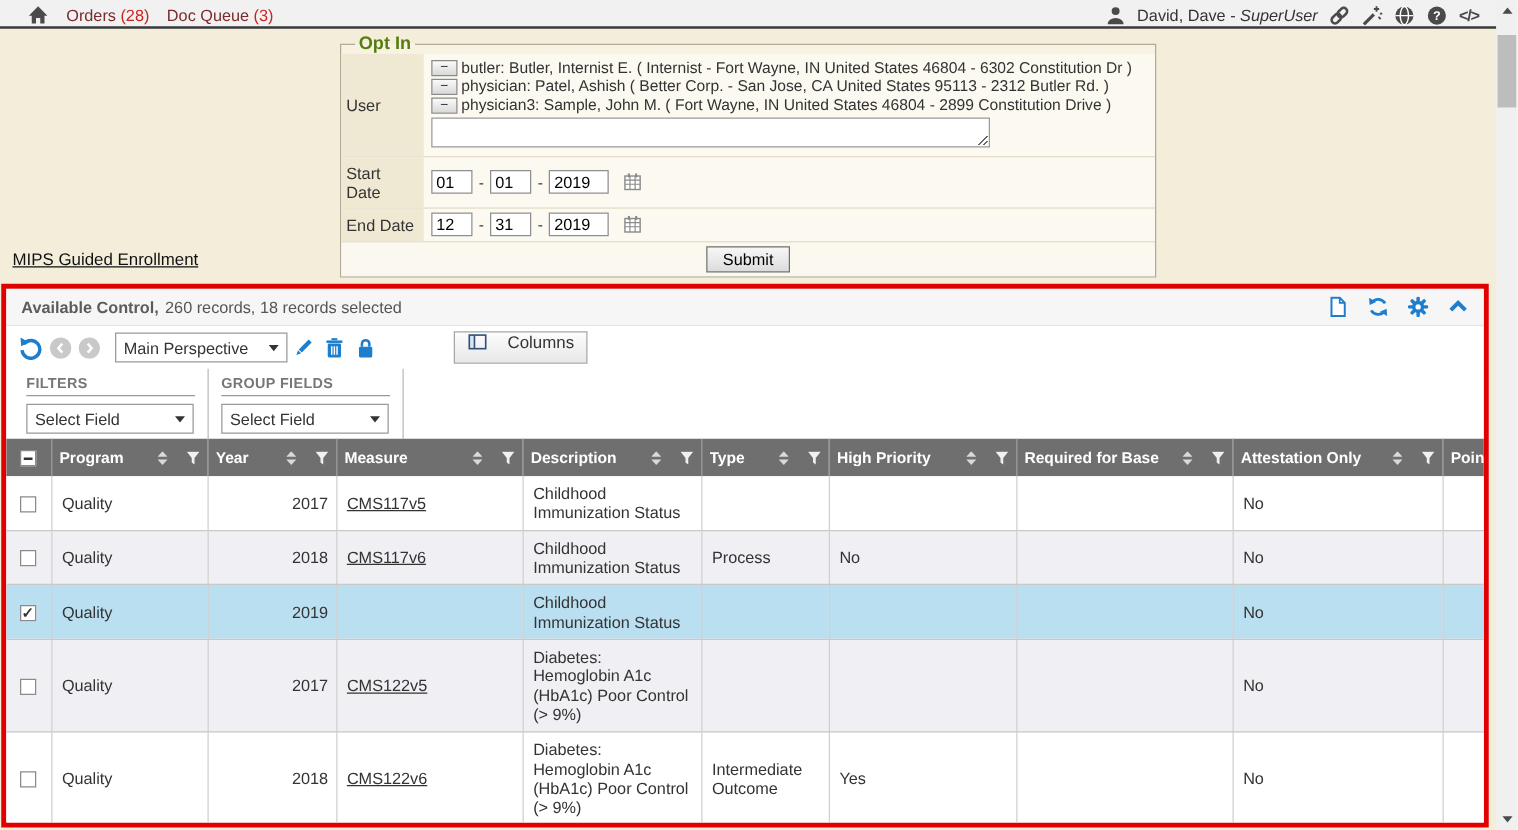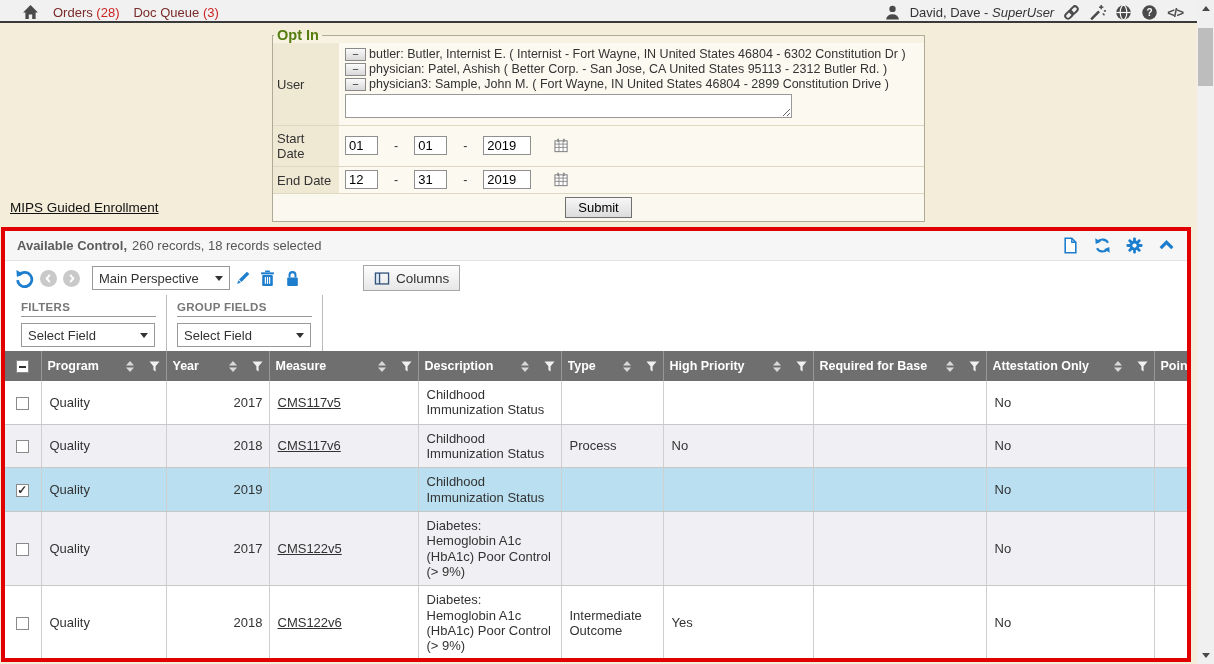--- a/index.html
+++ b/index.html
@@ -22,35 +22,35 @@
   
   .scrollbar { position:absolute; right:0; top:0; width:17px; height:664px; background:#f0f0f0; }
   .sb-btn { position:absolute; left:0; width:17px; height:17px; display:flex; align-items:center; justify-content:center; }
   .sb-up { top:0; } .sb-down { bottom:0; }
   .sb-tri-up { width:0;height:0;border-left:4px solid transparent;border-right:4px solid transparent;border-bottom:5px solid #4a4a4a; }
   .sb-tri-down { width:0;height:0;border-left:4px solid transparent;border-right:4px solid transparent;border-top:5px solid #4a4a4a; }
   .sb-thumb { position:absolute; left:1px; top:28px; width:15px; height:58px; background:#bdbdbd; }
 
   
   fieldset.optin { position:absolute; left:272px; top:27px; width:653px; border:1px solid #b0ab99; background:#f7f2e2; }
-  fieldset.optin legend { color:#567d0f; font-weight:bold; font-size:14.5px; padding:0 3px; margin-left:1px; }
+  fieldset.optin legend { color:#567d0f; font-weight:bold; font-size:14.5px; padding:0 3px; margin-left:11px; }
   .form-row { display:flex; border-bottom:1px solid #ded7c2; background:#fbf9f0; }
   .form-row:last-child { border-bottom:none; }
   .label-cell { width:66px; background:#efe8d3; padding:5px 4px; font-size:13px; flex:none; display:flex; align-items:center; }
   .value-cell { flex:1; padding:3px 6px 4px 6px; font-size:12.5px; }
   .user-line { display:flex; align-items:center; margin:1px 0; }
   .minus-btn { width:21px; height:13px; border:1px solid #8a8a8a; background:linear-gradient(#fafafa,#d9d9d9);
                font-size:11px; line-height:10px; text-align:center; color:#333; margin-right:3px; flex:none; cursor:pointer; }
   .minus-btn::after { content:"\2212"; }
   .user-text { white-space:nowrap; }
   textarea.user-area { width:447px; height:24px; border:1px solid #999; background:#fff; margin-top:2px; resize:both; }
   .date-input { height:19px; border:1px solid #8f8f8f; font-size:13px; padding-left:3px; font-family:"Liberation Sans",sans-serif; }
   .w-mm { width:33px; } .w-yy { width:48px; }
   .dash { margin:0 1px; }
-  .date-vals { display:flex; align-items:center; gap:15px; }
+  .date-vals { display:flex; align-items:center; gap:4px; }
   .cal-icon { margin-left:8px; width:15px; height:15px; display:inline-block; cursor:pointer; }
   .submit-row { justify-content:center; padding:3px 0; background:#faf8ef; display:flex; }
   button.submit { font-size:13px; padding:2px 12px; border:1px solid #707070; background:linear-gradient(#f7f7f7,#dcdcdc);
                   font-family:"Liberation Sans",sans-serif; cursor:pointer; }
 
   
   a.mips { position:absolute; left:10px; top:200px; color:#111; font-size:13.5px; text-decoration:underline; cursor:pointer; }
 
   
   .panel { position:absolute; left:1px; top:227px; width:1190px; height:435px; border:4px solid #e00000;
@@ -66,21 +66,21 @@
   .toolbar { height:34px; display:flex; align-items:center; padding-left:10px; background:#fff; }
   .tool-gap { width:8px; }
   .circle-btn { width:17px; height:17px; border-radius:50%; background:#c9c9c9; display:flex; align-items:center;
                 justify-content:center; margin-left:6px; cursor:pointer; }
   .select { border:1px solid #999; background:#fff; height:24px; display:flex; align-items:center; padding:0 6px;
             font-size:13px; cursor:pointer; }
   .select .caret { margin-left:auto; width:0; height:0; border-left:4px solid transparent; border-right:4px solid transparent;
                    border-top:5px solid #333; }
   .persp-select { width:138px; margin-left:12px; margin-right:4px; }
   .columns-btn { margin-left:62px; height:26px; border:1px solid #a6a6a6; background:linear-gradient(#fdfdfd,#e7e7e7);
-                 display:flex; align-items:center; gap:6px; padding:0 10px; font-size:13.5px; cursor:pointer; }
+                 display:flex; align-items:flex-start; gap:16px; padding:0 10px; font-size:13.5px; cursor:pointer; }
 
   
   .filters-row { height:56px; display:flex; padding-left:6px; background:#fff; }
   .filter-box { width:156px; padding:6px 10px 0 10px; border-right:1px solid #bbb; }
   .filter-label { font-size:11.5px; font-weight:bold; color:#777; letter-spacing:.3px; border-bottom:1px solid #999;
                   padding-bottom:3px; margin-bottom:6px; }
   .field-select { width:134px; }
 
   
   table.measures { border-collapse:collapse; table-layout:fixed; width:1229px; font-size:13px; }

